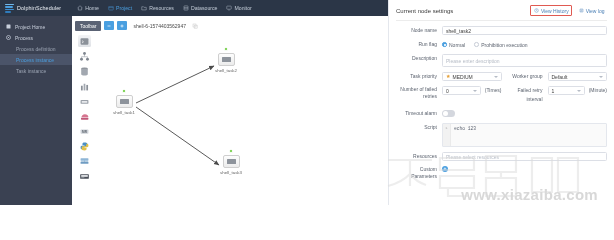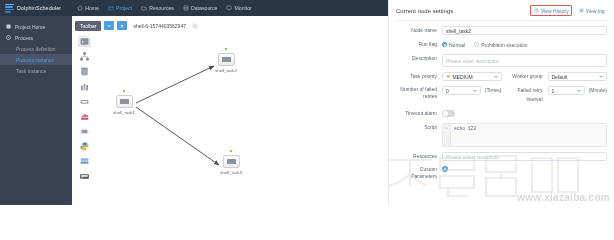--- a/index.html
+++ b/index.html
@@ -184,22 +184,22 @@
     width: 6px; height: 6px; border-radius: 50%; background: #4a9fe0;
     color: #fff; font-size: 5px; line-height: 5.6px; text-align: center; cursor: pointer;
   }
 
   
   .watermark {
     position: absolute; right: 2px; bottom: 1px; width: 230px; height: 52px;
     pointer-events: none; opacity: .5;
   }
   .wm-url {
-    position: absolute; right: 4px; bottom: 2px;
-    font-size: 10px; color: #d8d8d8; letter-spacing: .3px;
+    position: absolute; right: 16px; bottom: 2px;
+    font-size: 15px; color: #d8d8d8; letter-spacing: .3px;
     font-family: "Liberation Sans", sans-serif; font-weight: bold;
   }
 </style>
 </head>
 <body>
 
 <div class="app">
 
   <div class="topnav">
     <div class="logo-wrap">

